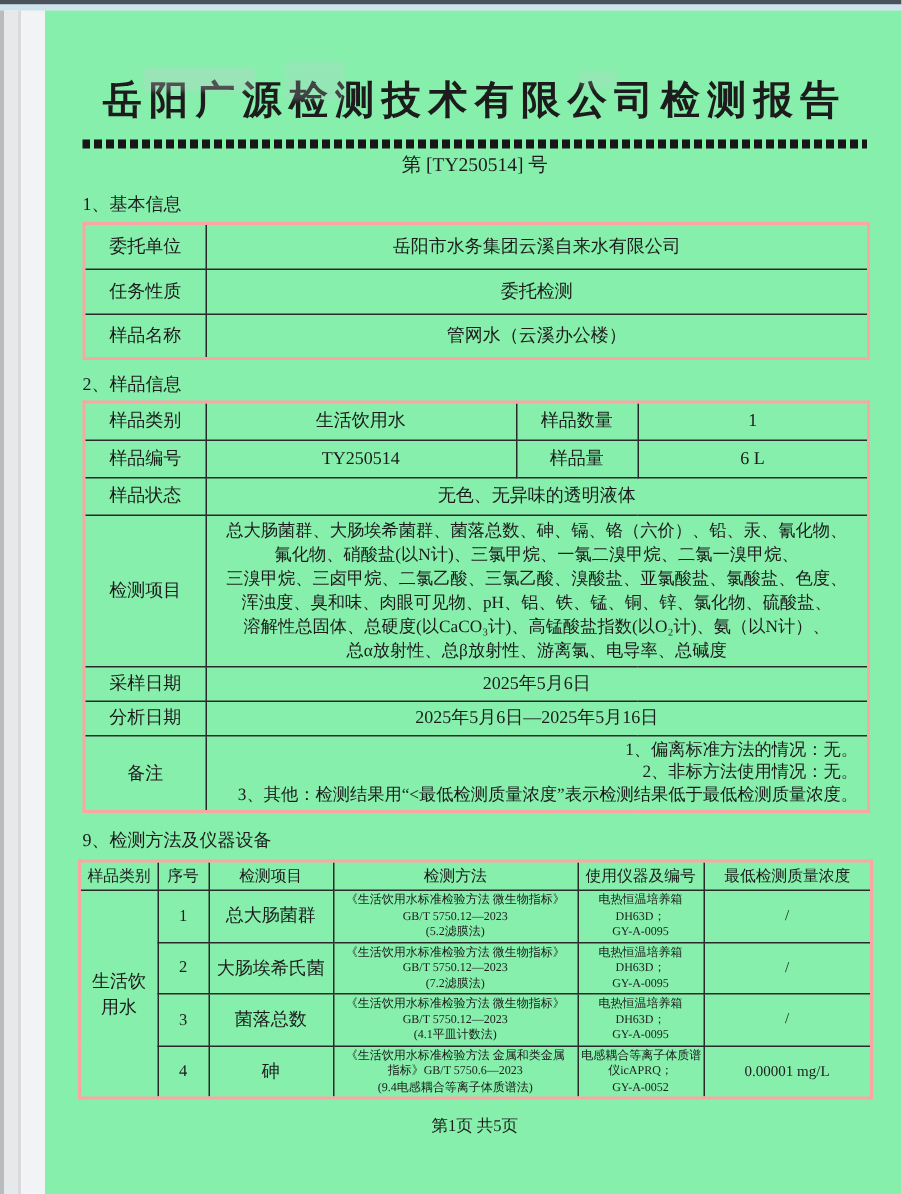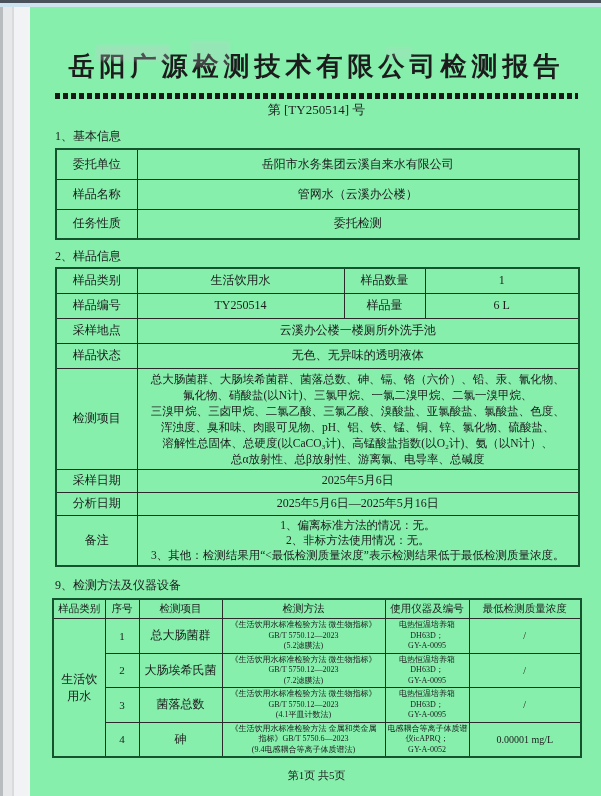--- a/index.html
+++ b/index.html
@@ -23,31 +23,31 @@
   .title{margin-top:42px;text-align:center;font-size:26px;font-weight:bold;letter-spacing:5px;
     font-family:"Liberation Sans","DejaVu Sans",sans-serif;white-space:nowrap;}
   .dotted{margin-top:9px;height:6px;
     background:repeating-linear-gradient(90deg,#171717 0 5px,transparent 5px 8px);}
   .report-no{margin-top:3px;text-align:center;font-size:13px;line-height:16px;}
   .sec{font-size:12px;line-height:16px;margin-top:10px;}
   .sec2{margin-top:8px;}
   .sec3{margin-top:10px;}
 
   table{border-collapse:collapse;table-layout:fixed;width:523px;margin-top:3px;
-    border:2px solid #14532d;}
+    border:2px solid #fca5a5;}
   td,th{border:1px solid #2a2a2a;text-align:center;vertical-align:middle;
     font-size:12px;font-weight:normal;padding:1px 2px;box-sizing:border-box;
     overflow:hidden;}
   .t1{margin-top:4px;}
   .t1 td{height:30px;}
   .r26 td{height:25px;}
   .r24 td{height:23px;}
   .items-cell{padding:2px 12px;}
   .items-line{font-size:11.5px;line-height:16px;white-space:nowrap;}
-  .remarks-cell{text-align:center;padding:2px 6px;}
+  .remarks-cell{text-align:right;padding:2px 6px;}
   .remarks-line{font-size:11.5px;line-height:15px;white-space:nowrap;}
   .remarks-row td{height:48px;}
 
   .t3{width:528px;margin-left:-3px;margin-top:5px;}
   .t3 th{height:20px;font-size:10.5px;}
   .t3 td{height:32px;}
   .cat-cell{font-size:12px;line-height:17px;padding:0 4px;}
   .no-cell{font-size:11px;}
   .item-cell{font-size:12px;}
   .small-line{font-size:8px;line-height:10.5px;white-space:nowrap;text-align:center;}
@@ -77,26 +77,26 @@
     <colgroup>
         <col style="width:81px">
         <col style="width:442px">
       </colgroup>
     <tbody>
         <tr>
       <td>委托单位</td>
       <td>岳阳市水务集团云溪自来水有限公司</td>
     </tr>
     <tr>
+      <td>任务性质</td>
+      <td>委托检测</td>
+    </tr>
+    <tr>
       <td>样品名称</td>
       <td>管网水（云溪办公楼）</td>
-    </tr>
-    <tr>
-      <td>任务性质</td>
-      <td>委托检测</td>
     </tr>
   </tbody>
     </table>
 
   <div class="sec sec2">2、样品信息</div>
 
   <table>
     <colgroup>
         <col style="width:81px">
         <col style="width:207px">
@@ -108,24 +108,20 @@
       <td>样品类别</td>
       <td>生活饮用水</td>
       <td>样品数量</td>
       <td>1</td>
     </tr>
     <tr class="r26">
       <td>样品编号</td>
       <td>TY250514</td>
       <td>样品量</td>
       <td>6 L</td>
-    </tr>
-    <tr class="r26">
-      <td>采样地点</td>
-      <td colspan="3">云溪办公楼一楼厕所外洗手池</td>
     </tr>
     <tr class="r26">
       <td>样品状态</td>
       <td colspan="3">无色、无异味的透明液体</td>
     </tr>
     <tr>
       <td>检测项目</td>
       <td colspan="3" class="items-cell">
         <div class="items-line">总大肠菌群、大肠埃希菌群、菌落总数、砷、镉、铬（六价）、铅、汞、氰化物、</div>
         <div class="items-line">氟化物、硝酸盐(以N计)、三氯甲烷、一氯二溴甲烷、二氯一溴甲烷、</div>

